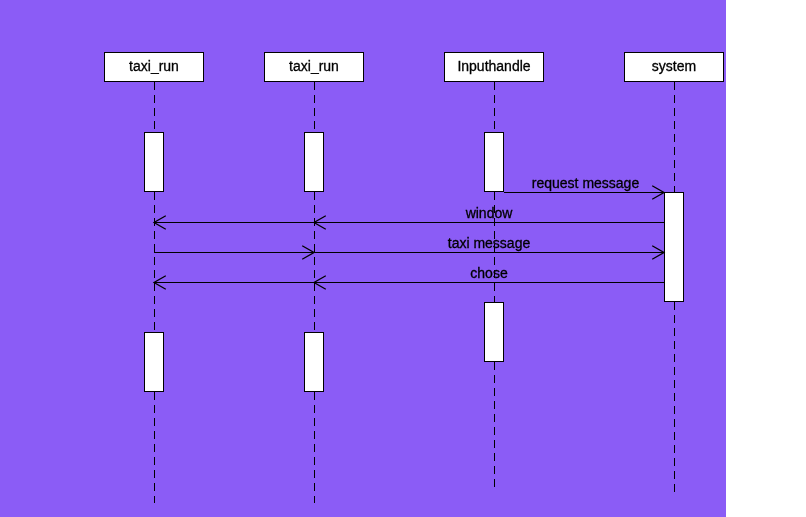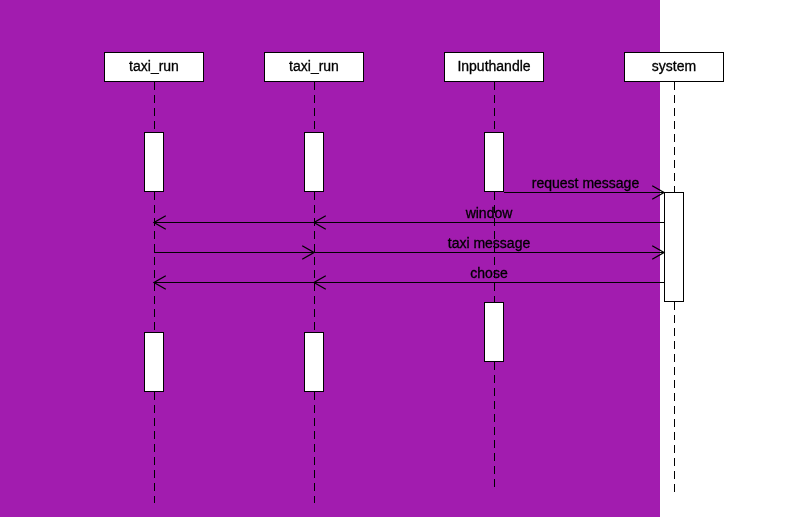--- a/index.html
+++ b/index.html
@@ -1,19 +1,19 @@
 <!DOCTYPE html>
 <html><head>
 <meta charset="utf-8">
 <title>Sequence Diagram</title>
 <style>
   html, body { margin:0; padding:0; background:#ffffff; }
   body { width:806px; height:517px; overflow:hidden;
          font-family:"Liberation Sans", sans-serif; }
-  #canvas { position:relative; width:660px; height:517px; background:#a21caf; }
+  #canvas { position:relative; width:726px; height:517px; background:#8b5cf6; }
   svg#diagram { display:block; shape-rendering:crispEdges; }
   .frame      { fill:#ffffff; stroke:#000000; stroke-width:1; }
   .activation { fill:#ffffff; stroke:#000000; stroke-width:1; }
   .lifeline   { stroke:#000000; stroke-width:1; stroke-dasharray:8 5; fill:none;
                 shape-rendering:crispEdges; }
   .msgline    { stroke:#000000; stroke-width:1; fill:none; }
   .arrowhead  { stroke:#000000; stroke-width:1.3; fill:none;
                 shape-rendering:geometricPrecision; }
   .ptitle     { font-family:"Liberation Sans", sans-serif; font-size:14px;
                 fill:#000000; text-anchor:middle;

